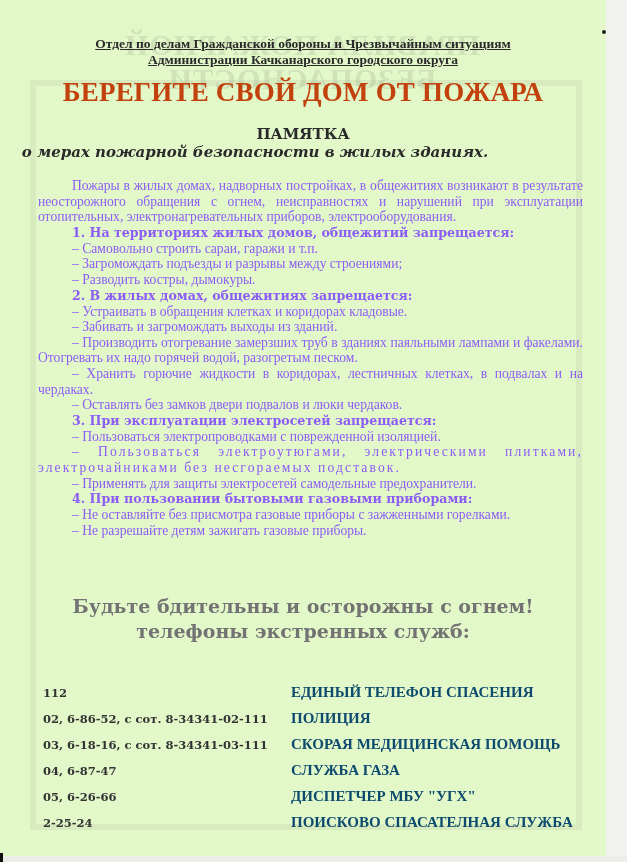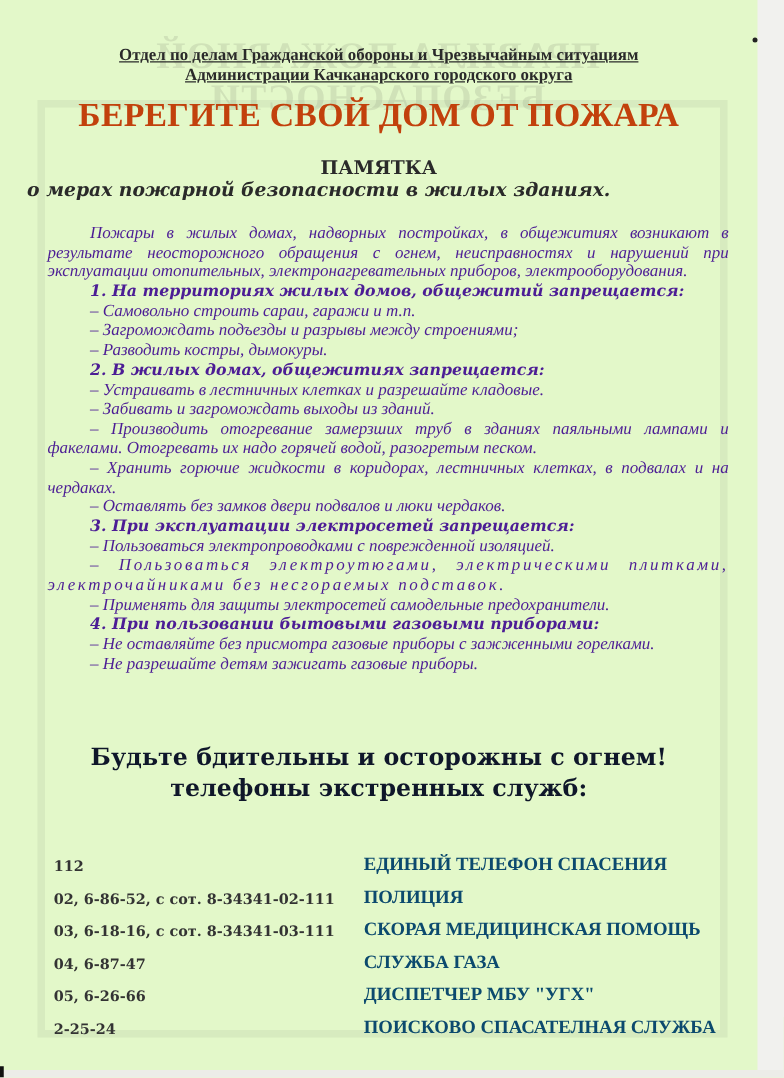--- a/index.html
+++ b/index.html
@@ -44,34 +44,33 @@
     position: absolute; left: 0; top: 125px; width: 606px; text-align: center;
     font-family: "DejaVu Serif", serif; font-weight: bold; font-size: 15px;
   }
   .memo-sub {
     position: absolute; left: 0; top: 143px; width: 510px; text-align: center;
     font-family: "DejaVu Serif", serif; font-weight: bold; font-style: italic; font-size: 15px;
   }
   .body {
     position: absolute; left: 38px; top: 178px; width: 545px;
     font-family: "Liberation Serif", serif; font-size: 13.6px; line-height: 15.6px;
-    color: #4c1d95;
-    font-style: italic;
+    color: #8b5cf6;
   }
   .body p { margin: 0; }
   .intro { text-indent: 34px; text-align: justify; }
   .sec { font-family: "DejaVu Serif", serif; font-weight: bold; font-size: 12.6px; padding-left: 34px; line-height: 16px; }
   .li { padding-left: 34px; }
   .li-wrap { text-indent: 34px; text-align: justify; }
   .spaced { letter-spacing: 2.1px; }
 
   .callout {
     position: absolute; left: 0; top: 594px; width: 606px; text-align: center;
     font-family: "DejaVu Serif", serif; font-weight: bold; font-size: 19px; line-height: 25px;
-    color: #0f172a;
+    color: #737373;
   }
   .phones {
     position: absolute; left: 43px; top: 684px; width: 545px;
     font-size: 13.5px;
   }
   .row { position: relative; height: 26px; }
   .num {
     position: absolute; left: 0; top: 2px;
     font-family: "DejaVu Serif", serif; font-weight: bold; font-size: 11.5px; color: #333;
   }
@@ -103,21 +102,21 @@
 
   <div class="body">
     <p class="intro">Пожары в жилых домах, надворных постройках, в общежитиях возникают в результате неосторожного обращения с огнем, неисправностях и нарушений при эксплуатации отопительных, электронагревательных приборов, электрооборудования.</p>
 
     <p class="sec">1. На территориях жилых домов, общежитий запрещается:</p>
     <p class="li">– Самовольно строить сараи, гаражи и т.п.</p>
     <p class="li">– Загромождать подъезды и разрывы между строениями;</p>
     <p class="li">– Разводить костры, дымокуры.</p>
 
     <p class="sec">2. В жилых домах, общежитиях запрещается:</p>
-    <p class="li">– Устраивать в лестничных клетках и разрешайте кладовые.</p>
+    <p class="li">– Устраивать в обращения клетках и коридорах кладовые.</p>
     <p class="li">– Забивать и загромождать выходы из зданий.</p>
     <p class="li-wrap">– Производить отогревание замерзших труб в зданиях паяльными лампами и факелами. Отогревать их надо горячей водой, разогретым песком.</p>
     <p class="li-wrap">– Хранить горючие жидкости в коридорах, лестничных клетках, в подвалах и на чердаках.</p>
     <p class="li">– Оставлять без замков двери подвалов и люки чердаков.</p>
 
     <p class="sec">3. При эксплуатации электросетей запрещается:</p>
     <p class="li">– Пользоваться электропроводками с поврежденной изоляцией.</p>
     <p class="li-wrap spaced">– Пользоваться электроутюгами, электрическими плитками, электрочайниками без несгораемых подставок.</p>
     <p class="li">– Применять для защиты электросетей самодельные предохранители.</p>
 

